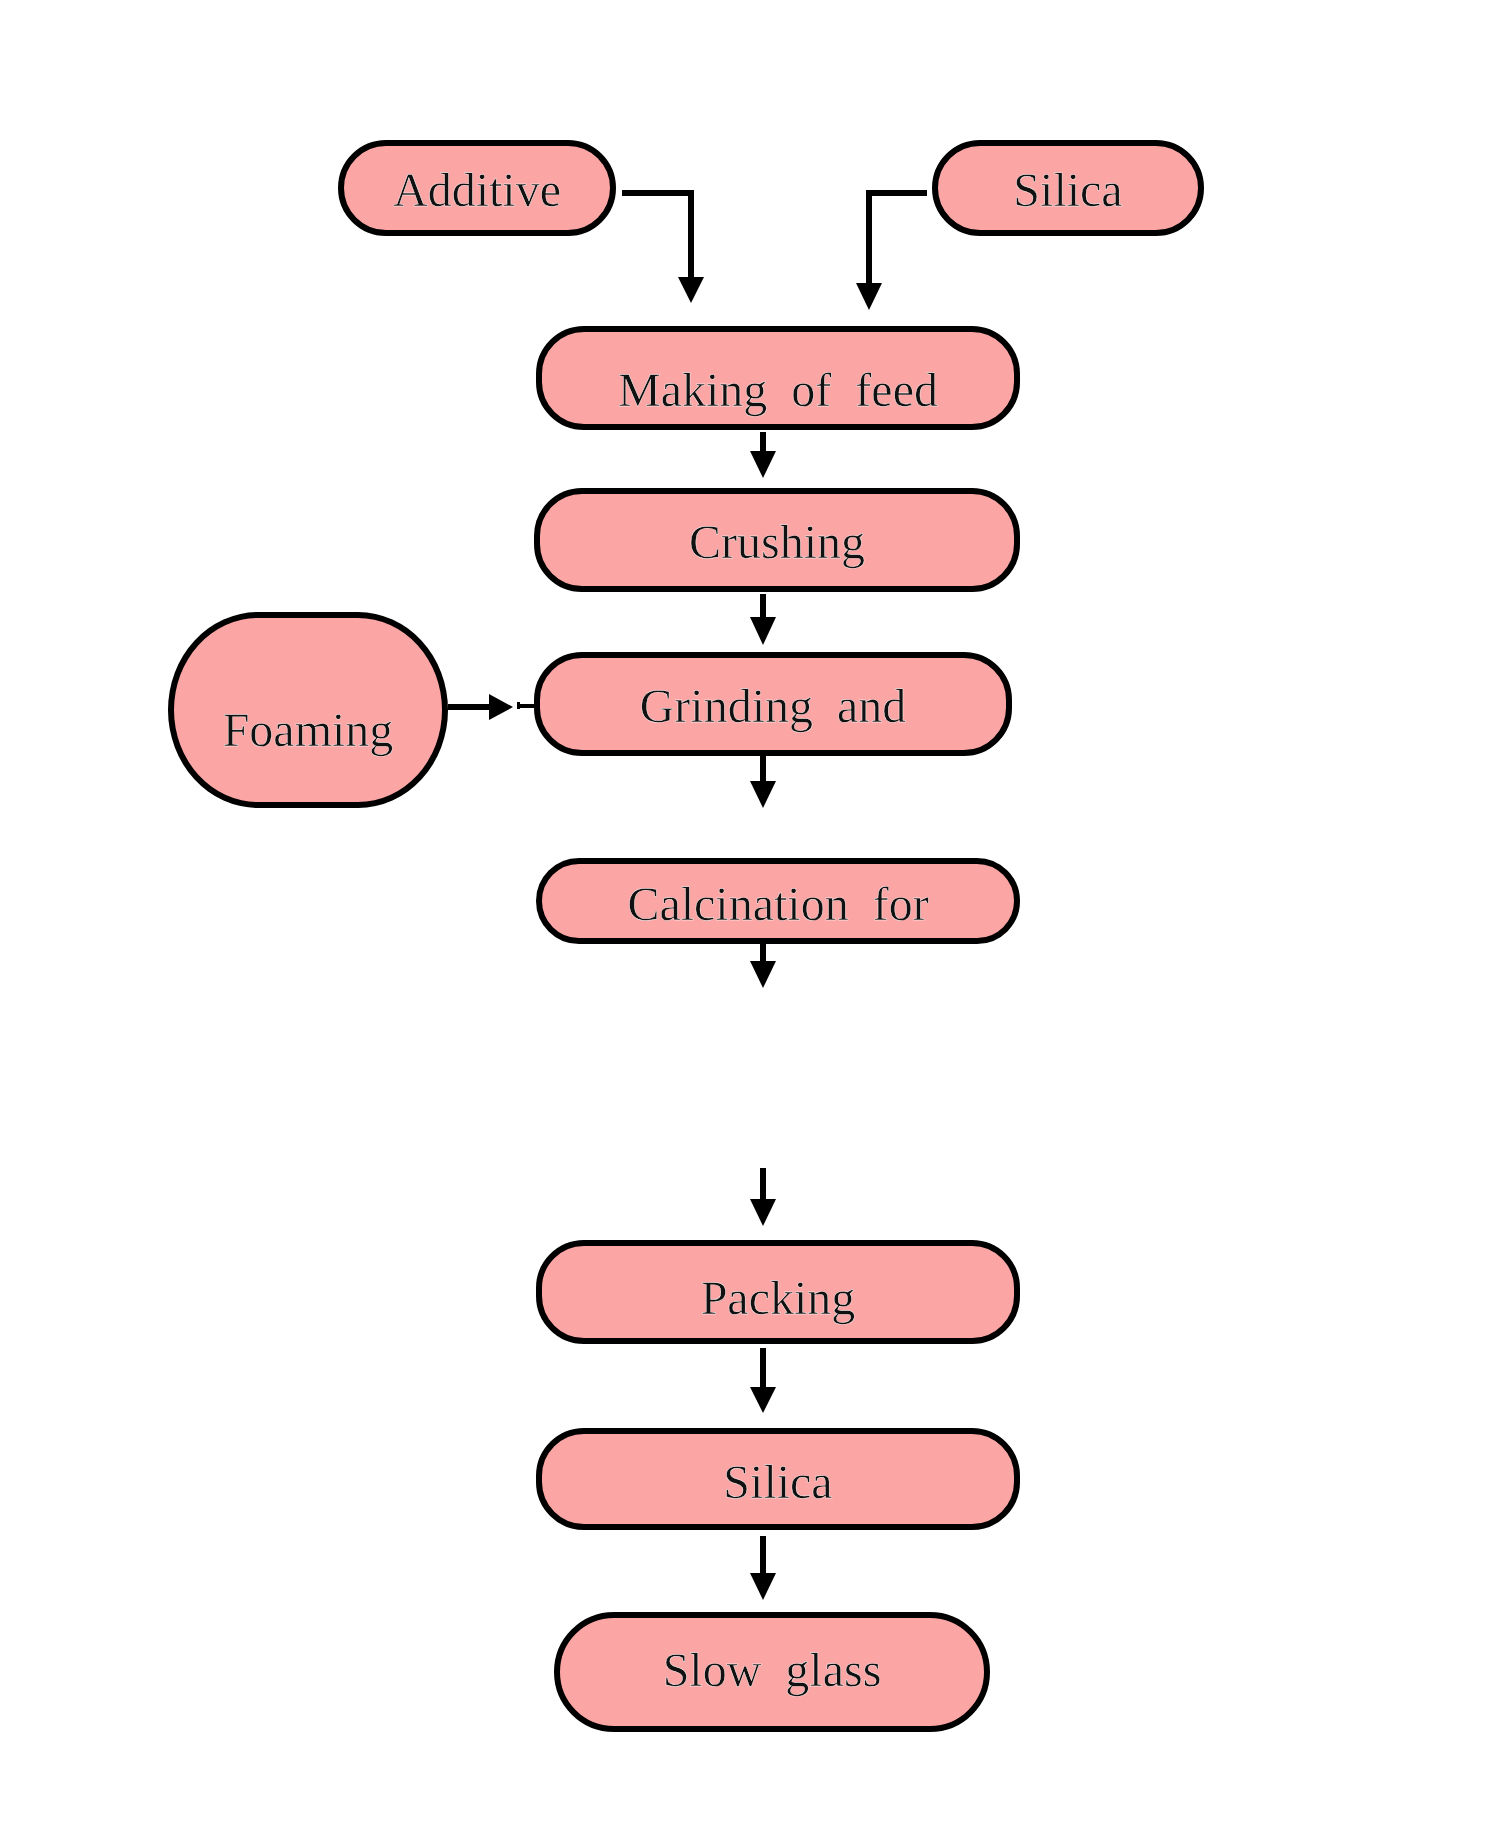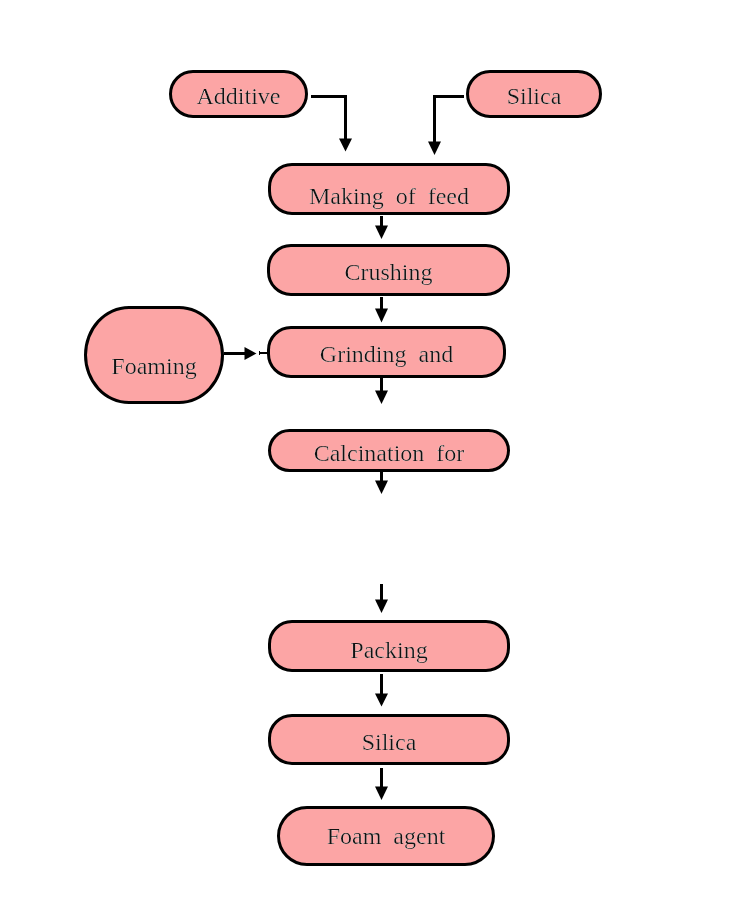--- a/index.html
+++ b/index.html
@@ -89,16 +89,16 @@
 
   <div class="node" style="left:268px;top:620px;width:242px;height:52px;border-radius:24px;">
     <span style="top:5px;">Packing</span>
   </div>
 
   <div class="node" style="left:268px;top:714px;width:242px;height:51px;border-radius:24px;">
     <span>Silica</span>
   </div>
 
   <div class="node" style="left:277px;top:806px;width:218px;height:60px;border-radius:30px;">
-    <span style="top:1px;">Foam agent</span>
+    <span style="top:1px;">Slow glass</span>
   </div>
 
 </div>
 
 </body></html>

